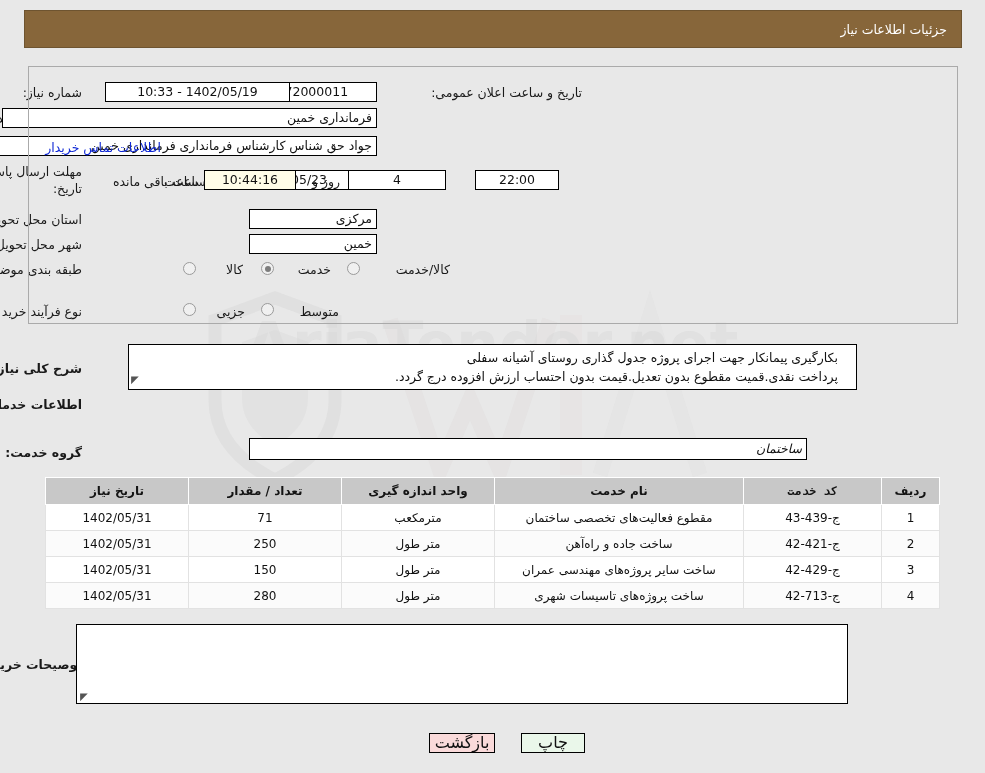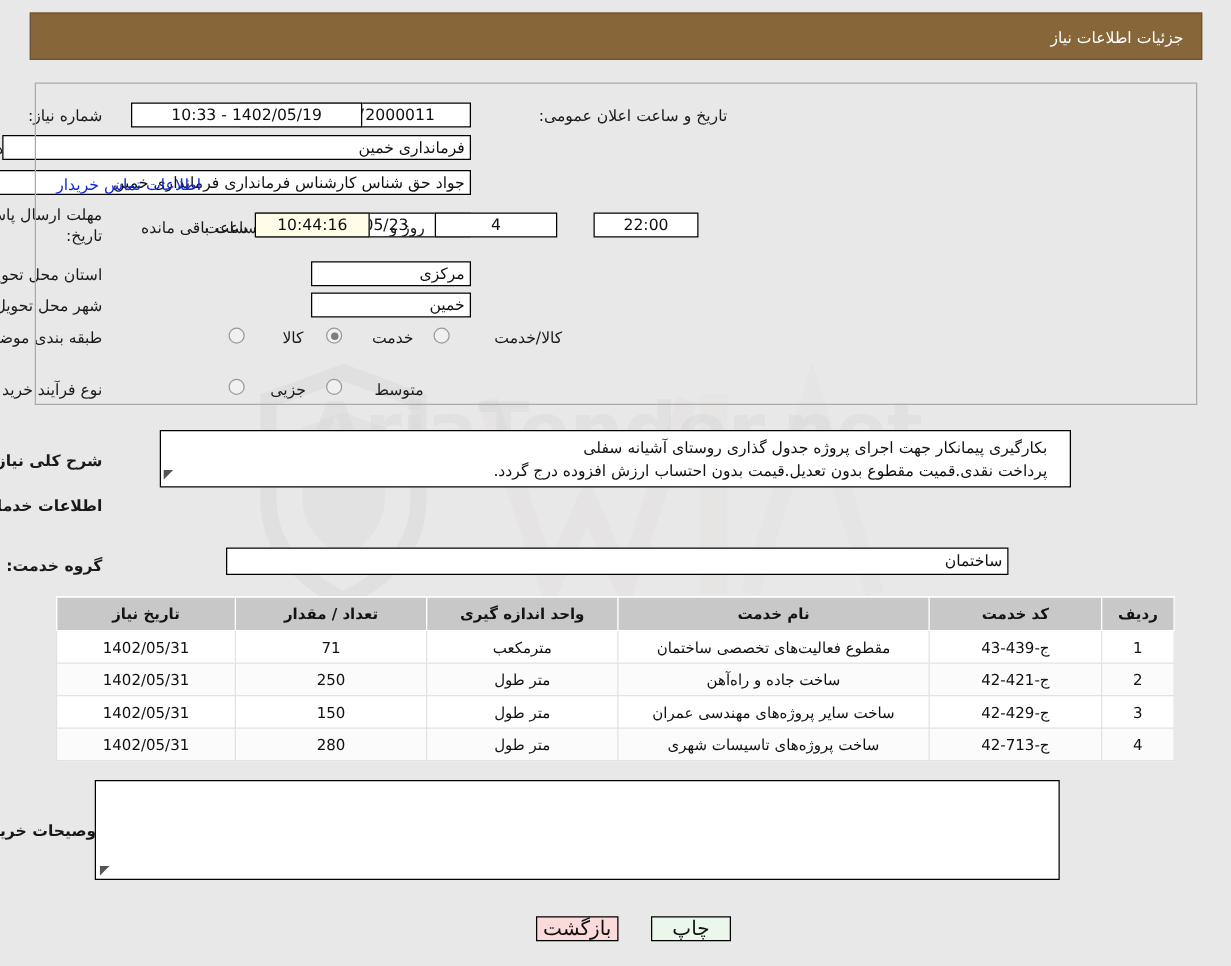--- a/index.html
+++ b/index.html
@@ -257,27 +257,27 @@
   <div class="lbl bold" style="right:903px; top:362px;">شرح کلی نیاز:</div>
   <div class="descbox" style="right:128px; top:344px; width:729px; height:46px;">
     <div>بکارگیری پیمانکار جهت اجرای پروژه جدول گذاری روستای آشیانه سفلی</div>
     <div>پرداخت نقدی.قمیت مقطوع بدون تعدیل.قیمت بدون احتساب ارزش افزوده درج گردد.</div>
     <span class="resize-grip" style="left:2px; bottom:0;">◥</span>
   </div>
 
   <div class="lbl bold" style="right:903px; top:398px;">اطلاعات خدمات مورد نیاز</div>
 
   <div class="lbl bold" style="right:903px; top:446px;">گروه خدمت:</div>
-  <div class="fld right" style="right:178px; top:438px; width:626px; height:22px; line-height:20px;">ساختمان</div>
+  <div class="fld right" style="right:178px; top:438px; width:558px; height:22px; line-height:20px;font-style:italic;">ساختمان</div>
 
   <table class="items">
     <thead>
       <tr>
         <th style="width:45px;">ردیف</th>
-        <th style="width:125px;">کد خدمت</th>
+        <th style="width:125px;font-family:Liberation Mono, monospace;">کد خدمت</th>
         <th>نام خدمت</th>
         <th style="width:140px;">واحد اندازه گیری</th>
         <th style="width:140px;">تعداد / مقدار</th>
         <th style="width:130px;">تاریخ نیاز</th>
       </tr>
     </thead>
     <tbody>
       <tr>
         <td>1</td>
         <td>ج-439-43</td>

